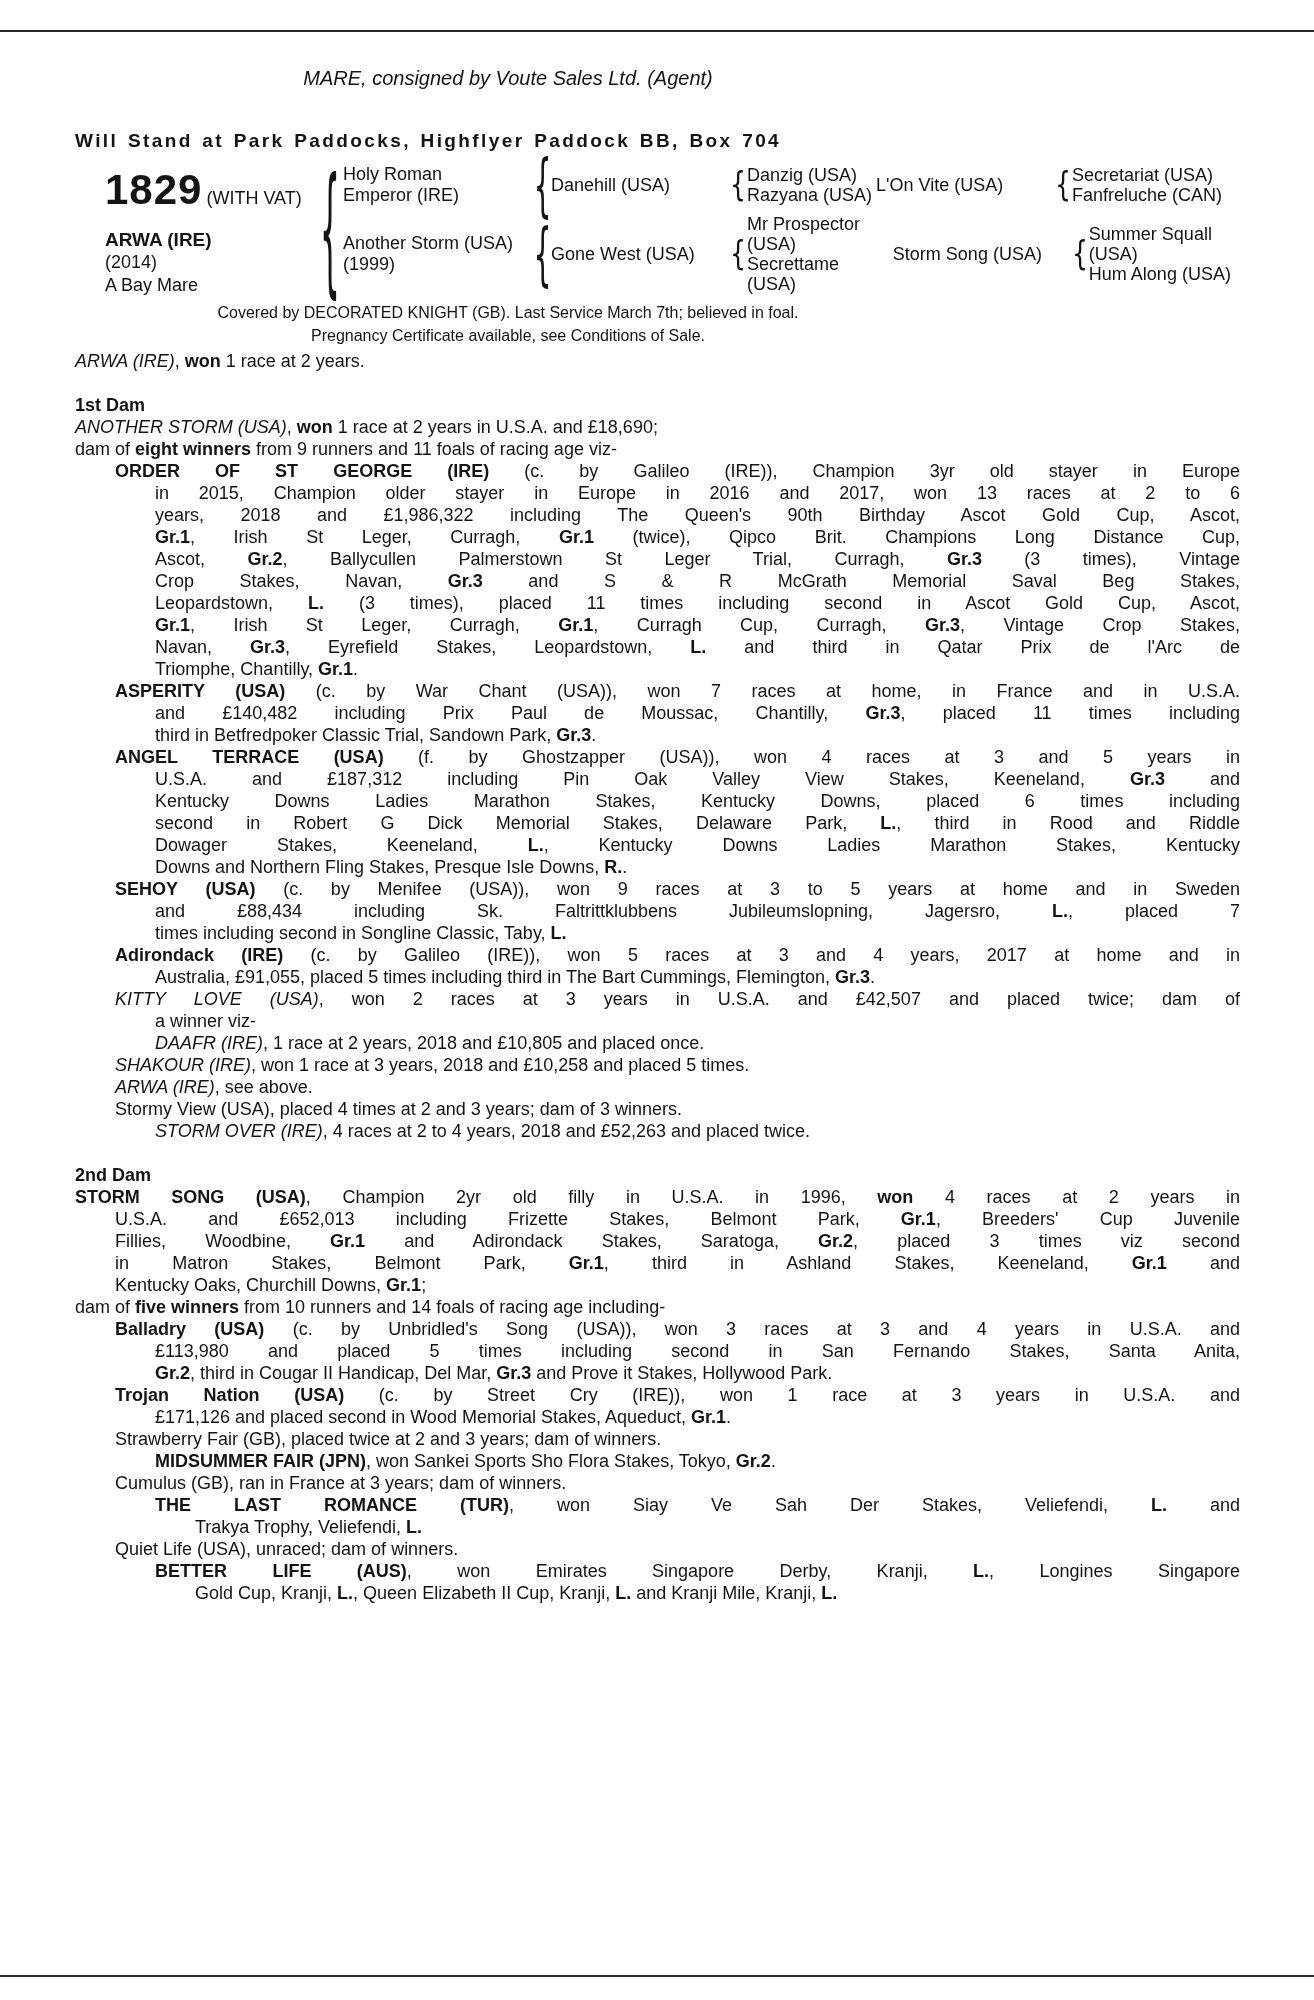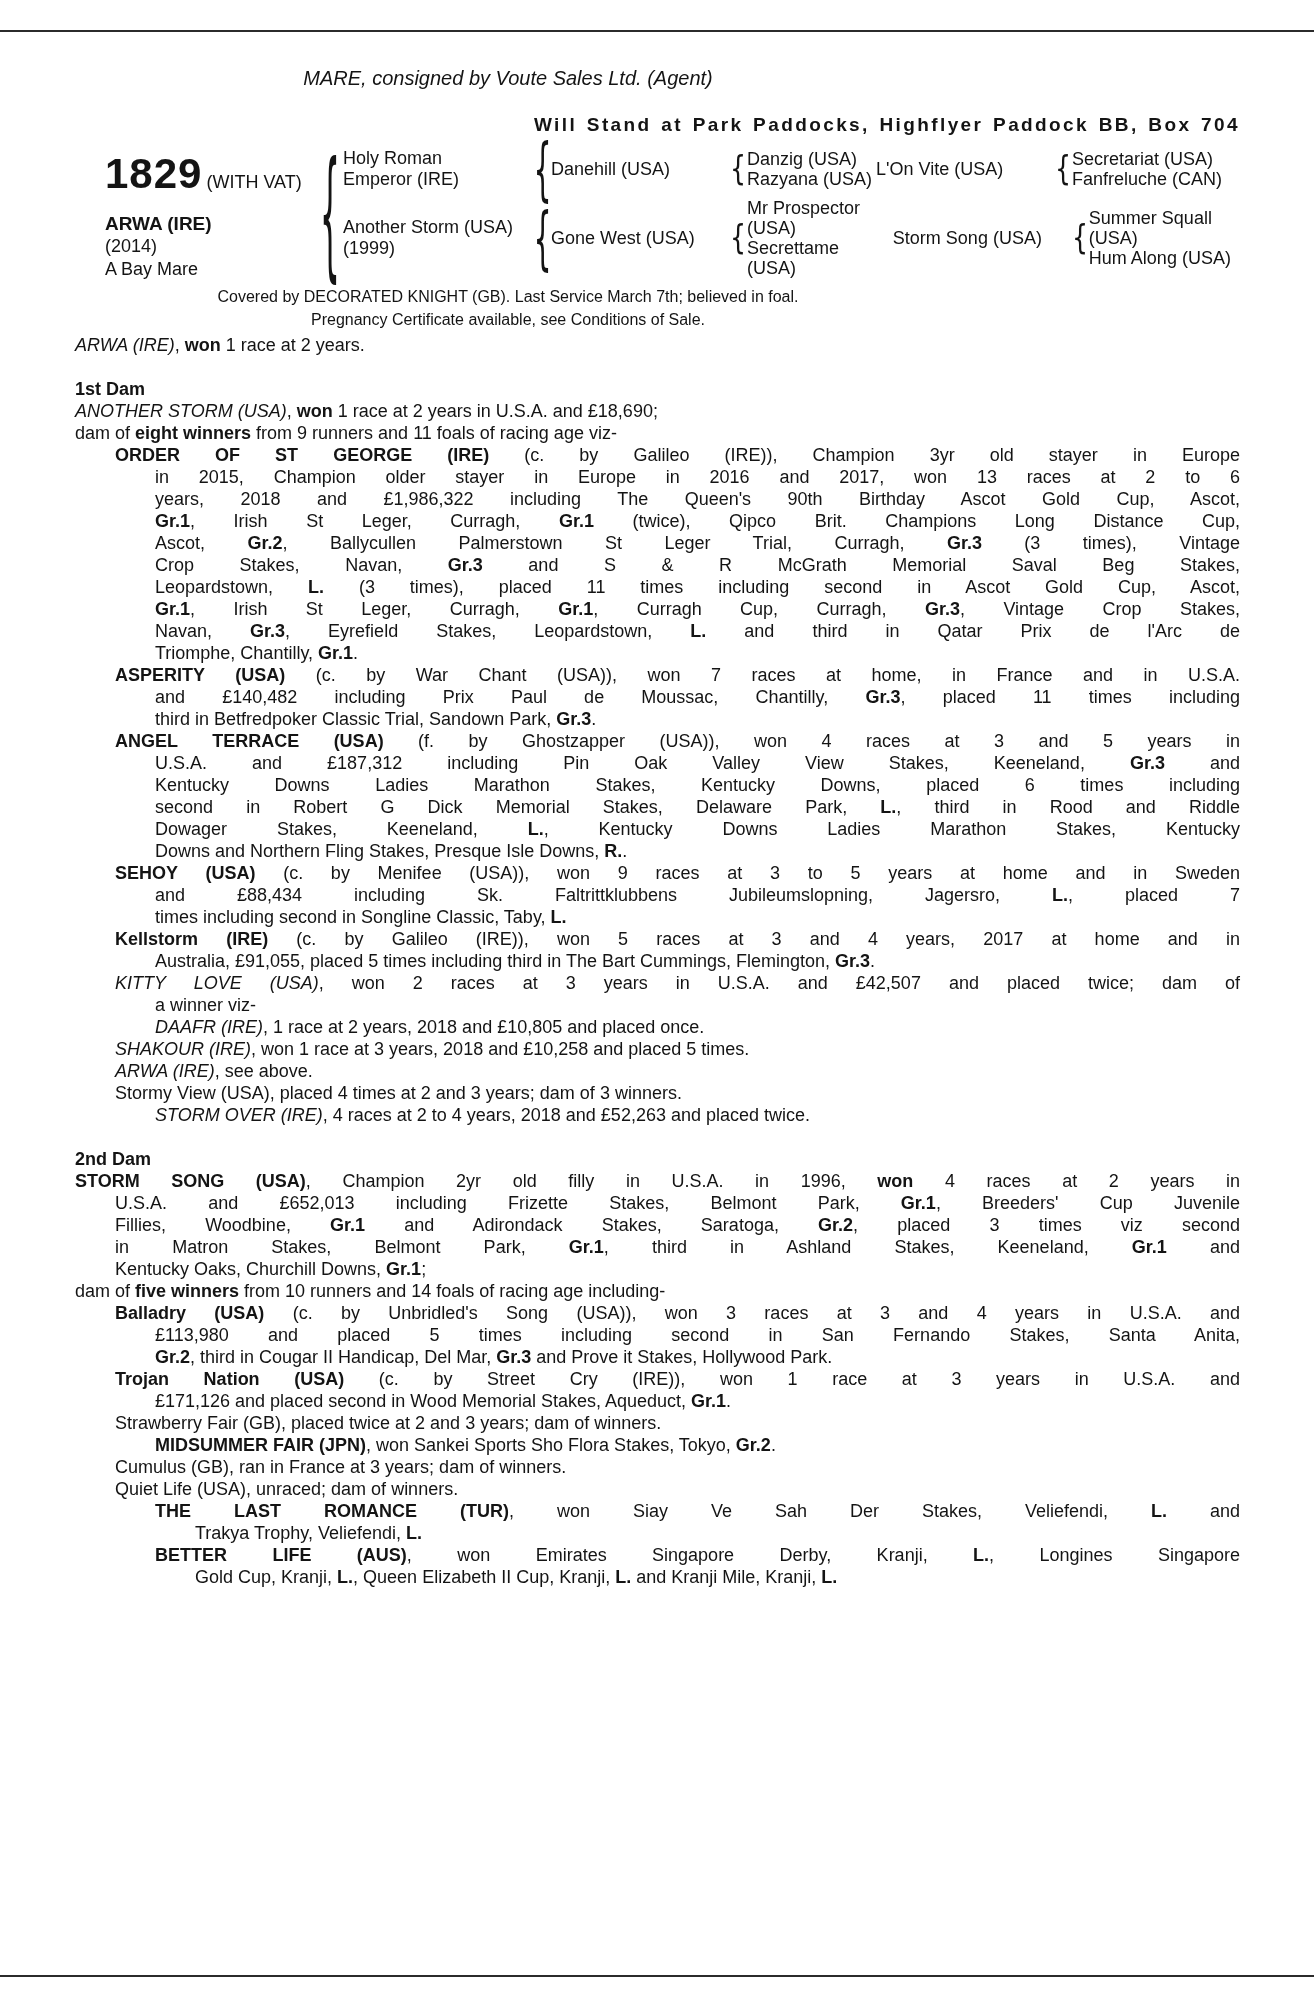--- a/index.html
+++ b/index.html
@@ -8,21 +8,21 @@
     width: 1314px; height: 2000px; position: relative; overflow: hidden;
     background: #ffffff; color: #141414;
     font-family: "Liberation Sans", "DejaVu Sans", sans-serif;
   }
   .edge { position: absolute; left: 0; width: 1314px; height: 2px; background: #2b2b2b; }
   .edge-top { top: 30px; }
   .edge-bottom { top: 1975px; }
   .page { padding: 58px 74px 0 75px; }
 
   .consign { width: 866px; text-align: center; font-style: italic; font-size: 20px; line-height: 24px; margin-top: 8px; }
-  .stand { margin-top: 24px; font-weight: bold; font-size: 19px; letter-spacing: 2.4px; word-spacing: 2px; text-align: right; }
+  .stand { margin-top: 40px; font-weight: bold; font-size: 19px; letter-spacing: 2.4px; word-spacing: 2px; }
 
   .ped-row { display: flex; align-items: flex-start; margin-top: 12px; }
   .lot-block { width: 212px; flex: none; padding-top: 2px; margin-left: 30px; }
   .lot-number { font-size: 42px; font-weight: bold; letter-spacing: 1px; }
   .lot-vat { font-size: 18px; margin-left: 4px; }
   .lot-name { font-size: 19px; font-weight: bold; margin-top: 14px; line-height: 23px; }
   .lot-year, .lot-desc { font-size: 18px; line-height: 23px; }
 
   .ped-tree { flex: 1; display: flex; align-items: center; }
   .ped-halves { flex: 1; display: flex; flex-direction: column; gap: 8px; }
@@ -179,21 +179,21 @@
         <div class="tline"><span>second in Robert G Dick Memorial Stakes, Delaware Park, </span><span class="b">L.</span><span>, third in Rood and Riddle</span></div>
         <div class="tline"><span>Dowager Stakes, Keeneland, </span><span class="b">L.</span><span>, Kentucky Downs Ladies Marathon Stakes, Kentucky</span></div>
         <div class="tline"><span>Downs and Northern Fling Stakes, Presque Isle Downs, </span><span class="b">R.</span><span>.</span></div>
       </div>
       <div class="entry p-1">
         <div class="tline"><span class="b">SEHOY (USA)</span><span> (c. by Menifee (USA)), won 9 races at 3 to 5 years at home and in Sweden</span></div>
         <div class="tline"><span>and £88,434 including Sk. Faltrittklubbens Jubileumslopning, Jagersro, </span><span class="b">L.</span><span>, placed 7</span></div>
         <div class="tline"><span>times including second in Songline Classic, Taby, </span><span class="b">L.</span></div>
       </div>
       <div class="entry p-1">
-        <div class="tline"><span class="b">Kellstorm (IRE)</span><span> (c. by Galileo (IRE)), won 5 races at 3 and 4 years, 2017 at home and in</span></div>
+        <div class="tline"><span class="b">Adirondack (IRE)</span><span> (c. by Galileo (IRE)), won 5 races at 3 and 4 years, 2017 at home and in</span></div>
         <div class="tline"><span>Australia, £91,055, placed 5 times including third in The Bart Cummings, Flemington, </span><span class="b">Gr.3</span><span>.</span></div>
       </div>
       <div class="entry p-1">
         <div class="tline"><span class="it">KITTY LOVE (USA)</span><span>, won 2 races at 3 years in U.S.A. and £42,507 and placed twice; dam of</span></div>
         <div class="tline"><span>a winner viz-</span></div>
       </div>
       <div class="entry p-2">
         <div class="tline"><span class="it">DAAFR (IRE)</span><span>, 1 race at 2 years, 2018 and £10,805 and placed once.</span></div>
       </div>
       <div class="entry p-1">
@@ -230,26 +230,26 @@
       </div>
       <div class="entry p-1">
         <div class="tline"><span>Strawberry Fair (GB), placed twice at 2 and 3 years; dam of winners.</span></div>
       </div>
       <div class="entry p-2">
         <div class="tline"><span class="b">MIDSUMMER FAIR (JPN)</span><span>, won Sankei Sports Sho Flora Stakes, Tokyo, </span><span class="b">Gr.2</span><span>.</span></div>
       </div>
       <div class="entry p-1">
         <div class="tline"><span>Cumulus (GB), ran in France at 3 years; dam of winners.</span></div>
       </div>
-      <div class="entry p-1">
-        <div class="tline"><span>Quiet Life (USA), unraced; dam of winners.</span></div>
-      </div>
       <div class="entry p-2">
         <div class="tline"><span class="b">THE LAST ROMANCE (TUR)</span><span>, won Siay Ve Sah Der Stakes, Veliefendi, </span><span class="b">L.</span><span> and</span></div>
         <div class="tline"><span>Trakya Trophy, Veliefendi, </span><span class="b">L.</span></div>
       </div>
+      <div class="entry p-1">
+        <div class="tline"><span>Quiet Life (USA), unraced; dam of winners.</span></div>
+      </div>
       <div class="entry p-2">
         <div class="tline"><span class="b">BETTER LIFE (AUS)</span><span>, won Emirates Singapore Derby, Kranji, </span><span class="b">L.</span><span>, Longines Singapore</span></div>
         <div class="tline"><span>Gold Cup, Kranji, </span><span class="b">L.</span><span>, Queen Elizabeth II Cup, Kranji, </span><span class="b">L.</span><span> and Kranji Mile, Kranji, </span><span class="b">L.</span></div>
       </div>
     </div>
 
 </div>
 
 </body></html>

